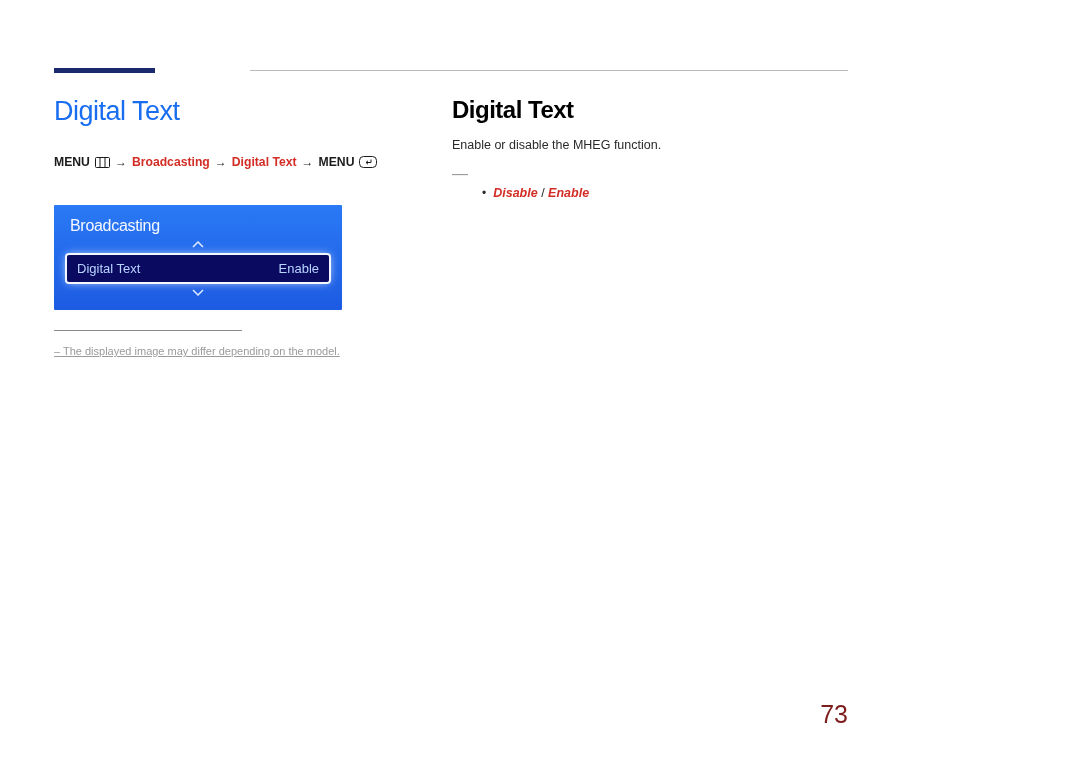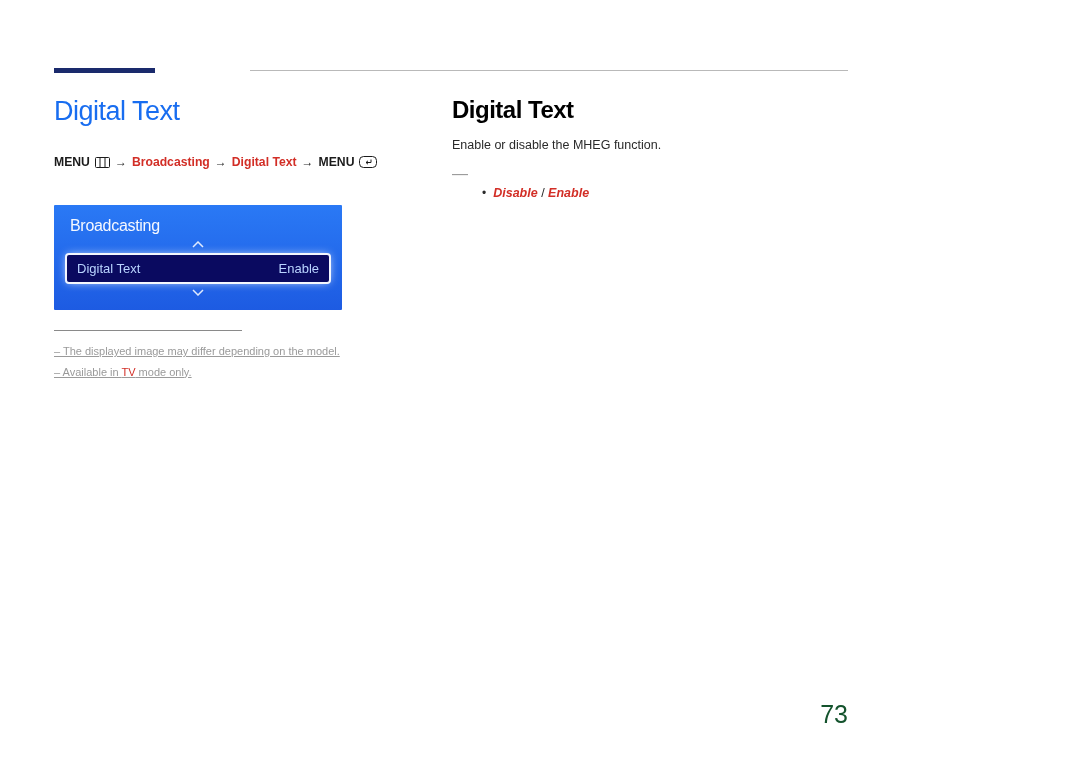--- a/index.html
+++ b/index.html
@@ -146,21 +146,21 @@
   .bullet .dot { font-size:12px; line-height:1; color:#2a2a2a;}
   .bullet .red { color: #d22e26; font-weight: 600; font-style: italic; }
   .bullet .slash { color: #2a2a2a; }
 
   
   .page-num {
     position: absolute;
     right: 56px;
     bottom: 34px;
     font-size: 25px;
-    color: #14532d;
+    color: #7f1d1d;
     font-weight: 400;
   }
 </style>
 </head>
 <body>
 
 <div class="page">
   <div class="top-accent"></div>
   <div class="top-rule"></div>
 
@@ -203,23 +203,20 @@
       </div>
       <div class="osd-down">
         <svg width="12" height="8" viewBox="0 0 12 8">
             <path d="M1 2 L6 7 L11 2" fill="none" stroke="#e9f1ff" stroke-width="1.5"></path>
           </svg>
       </div>
     </div>
 
     <div class="footnote-rule"></div>
     <div class="footnote">–  The displayed image may differ depending on the model.</div>
-    <div class="footnote">
-      <span>–  Available in </span><span class="red-inline">TV</span><span> mode only.</span>
-    </div>
   </div>
 
   <div class="col-right">
     <h1 class="black">Digital Text</h1>
     <div class="desc">Enable or disable the MHEG function.</div>
     <div class="dash-note">
       <span class="dash">―</span>
     </div>
     <div class="bullet">
       <span class="dot">•</span>

